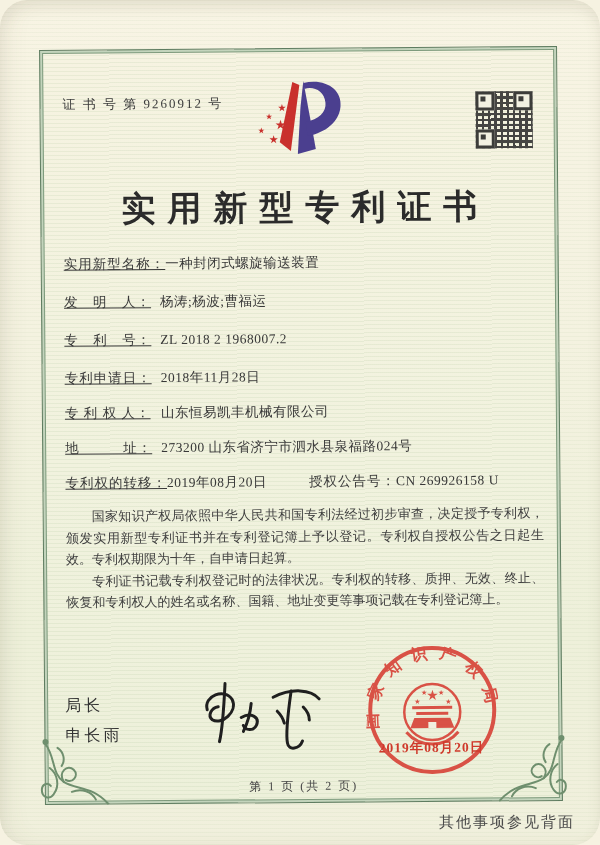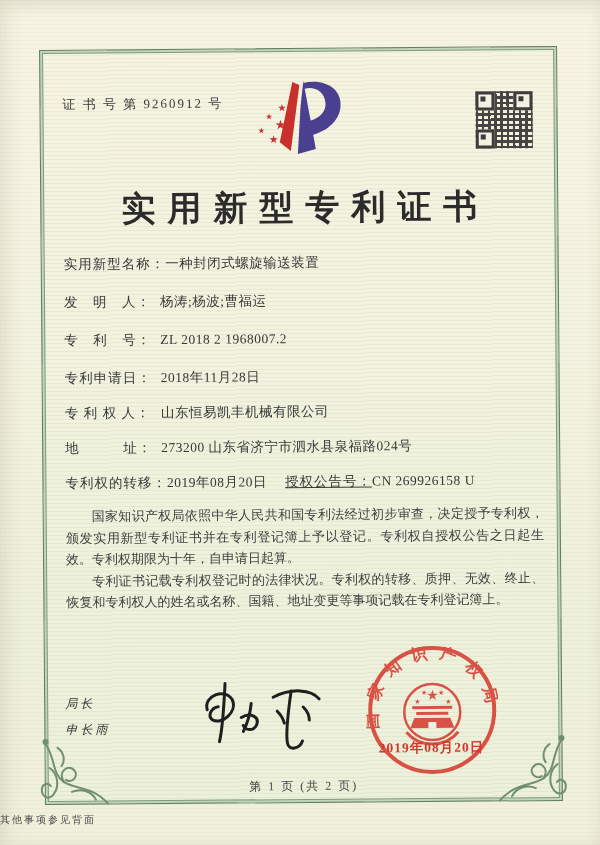--- a/index.html
+++ b/index.html
@@ -7,20 +7,21 @@
     width:600px;height:845px;overflow:hidden;position:relative;
     font-family:"Liberation Serif","DejaVu Serif",serif;
     background:#f6f2e1;
   }
   .paper{
     position:absolute;inset:0;
     background:
       repeating-linear-gradient(180deg, rgba(168,193,150,0.10) 0 1px, rgba(0,0,0,0) 1px 4px),
       linear-gradient(180deg,#f8f4e4 0%,#f4f2e0 40%,#eef0da 75%,#f1f0dd 100%);
     box-shadow: inset 0 7px 14px rgba(96,86,54,0.10), inset 12px 0 20px rgba(96,86,54,0.05);
+    border-radius: 27px;
   }
   .frame{
     position:absolute;left:42px;top:48px;width:516px;height:753px;
     border:1px solid #5e7c60;
     box-shadow: inset 0 0 0 2px #c3d4bc, inset 0 0 0 3px #7d9a7c;
     background:
       repeating-linear-gradient(180deg, rgba(163,190,146,0.16) 0 1px, rgba(0,0,0,0) 1px 4px),
       linear-gradient(180deg,#f6f3e1 0%,#f1f2de 55%,#edf0da 100%);
     transform:rotate(-0.45deg);
   }
@@ -34,40 +35,40 @@
   }
   .qr .finder{position:absolute;width:13px;height:13px;border:3px solid #242424;background:#f3f1e3;}
   .qr .finder::after{content:"";position:absolute;left:2px;top:2px;width:5px;height:5px;background:#242424;}
   .qr .f-tl{left:0;top:0}.qr .f-tr{right:0;top:0}.qr .f-bl{left:0;bottom:0}
   .title{
     position:absolute;left:0;right:0;top:136px;text-align:center;
     font-size:34px;font-weight:bold;color:#2b2b2b;letter-spacing:12px;text-indent:12px;
   }
   .fields{position:absolute;left:22px;right:16px;top:0;font-size:13.5px;color:#383838;}
   .field-row{position:absolute;left:0;right:0;white-space:nowrap;}
-  .field-row .lbl{display:inline-block;min-width:96px;letter-spacing:1px;}
+  .field-row .lbl{display:inline-block;min-width:96px;letter-spacing:1px;text-decoration:underline;}
   .field-row .val{letter-spacing:0.5px;}
   .fr1{top:205px}.fr2{top:243px}.fr3{top:281px}.fr4{top:319px}
   .fr5{top:354px}.fr6{top:389px}.fr7{top:424px}
-  .fr7 .lbl2{margin-left:18px;letter-spacing:1px;text-decoration:underline;}
+  .fr7 .lbl2{margin-left:42px;letter-spacing:1px;}
   .paras{position:absolute;left:22px;top:455px;width:478px;font-size:13px;line-height:21.5px;
     color:#3f3f3f;text-align:justify;}
   .paras p{margin:0;text-indent:2em;}
-  .director{position:absolute;left:20px;top:645px;font-size:12px;color:#333;letter-spacing:3px;font-style:italic;}
+  .director{position:absolute;left:20px;top:645px;font-size:16px;color:#333;letter-spacing:3px;}
   .director div{margin-bottom:9px;}
   .signature{position:absolute;left:146px;top:624px;width:145px;height:86px;}
   .seal{position:absolute;left:321px;top:596px;width:132px;height:132px;opacity:.92;}
   .seal-date{position:absolute;left:300px;top:691px;width:172px;text-align:center;
     font-size:13.5px;letter-spacing:1px;color:#cf3a2c;font-weight:bold;}
   .page-ind{position:absolute;left:0;right:0;top:729px;text-align:center;font-size:12px;color:#454545;letter-spacing:2px;}
   .flourish{position:absolute;bottom:-8px;width:78px;height:78px;}
   .fl-l{left:-8px}
   .fl-r{right:-8px;transform:scaleX(-1);}
-  .back-note{position:absolute;left:0;top:813px;width:575px;text-align:left;
-    font-size:10px;color:#4a4a4a;letter-spacing:2px;}
+  .back-note{position:absolute;left:0;top:813px;width:575px;text-align:right;
+    font-size:15px;color:#4a4a4a;letter-spacing:2px;}
 </style>
 </head>
 <body>
 
 <div class="paper">
   <div class="frame">
 
     <div class="cert-no">证 书 号 第 9260912 号</div>
 
     <svg class="logo" viewBox="0 0 110 96">

